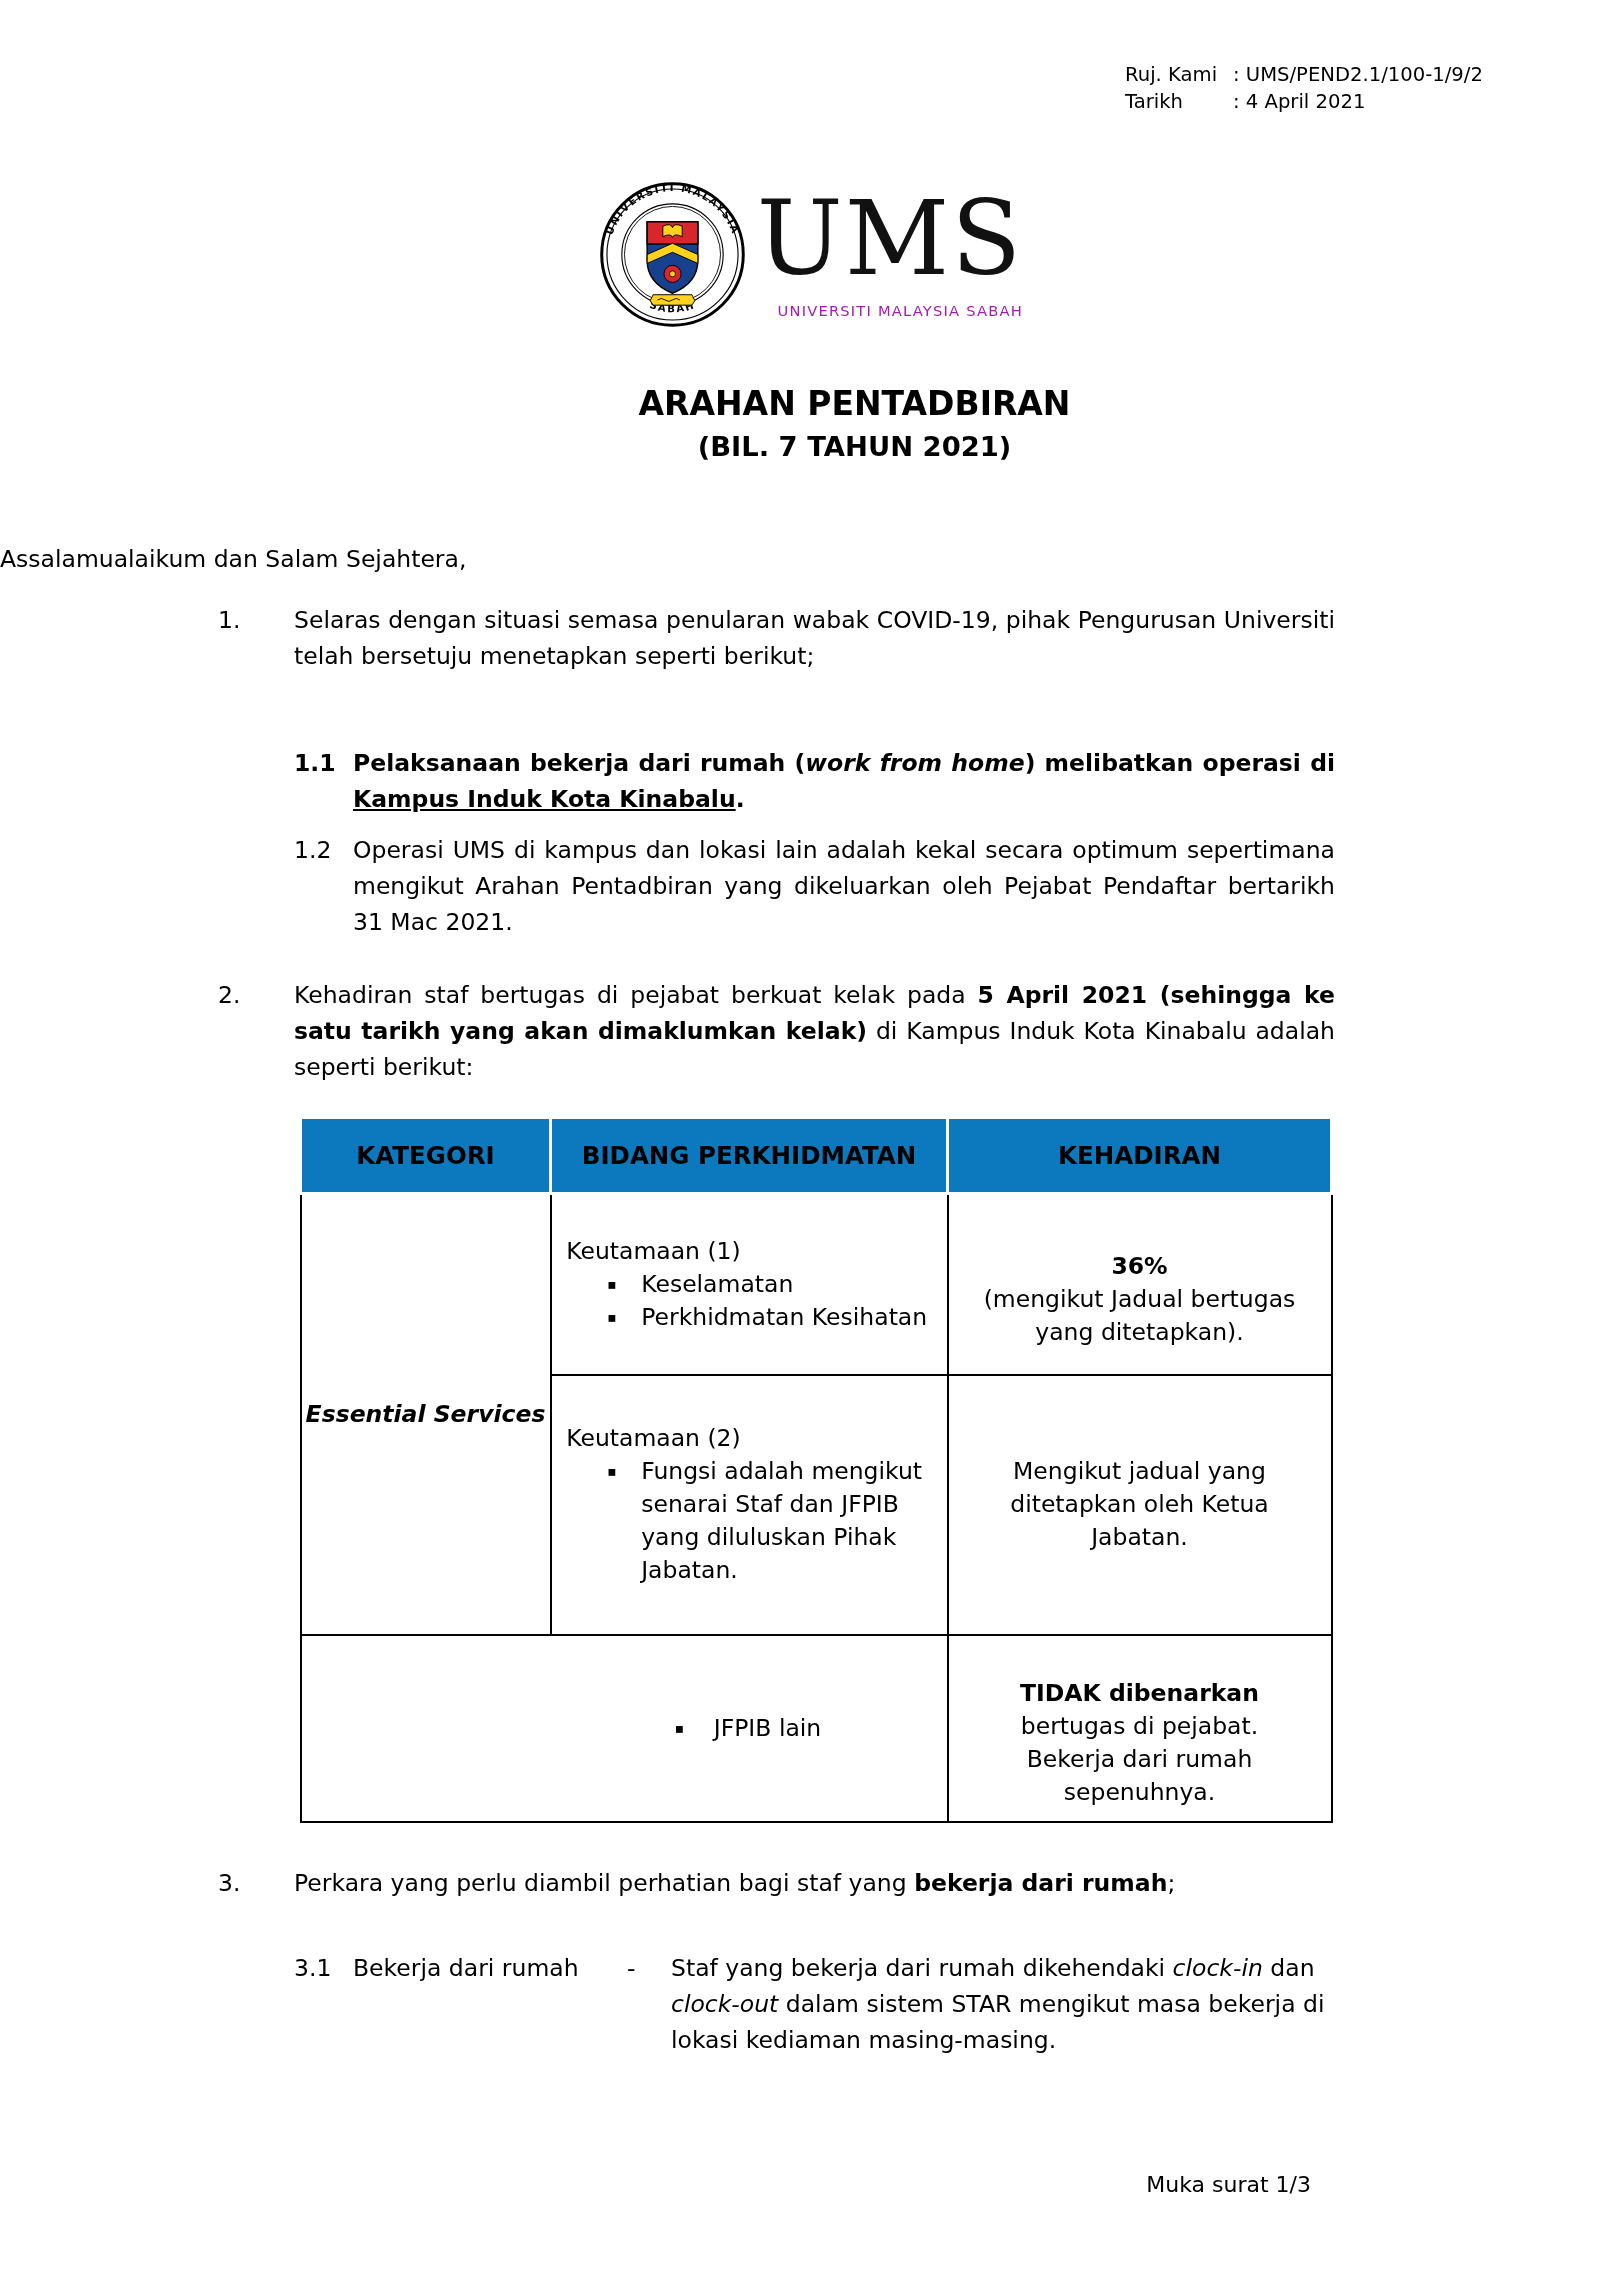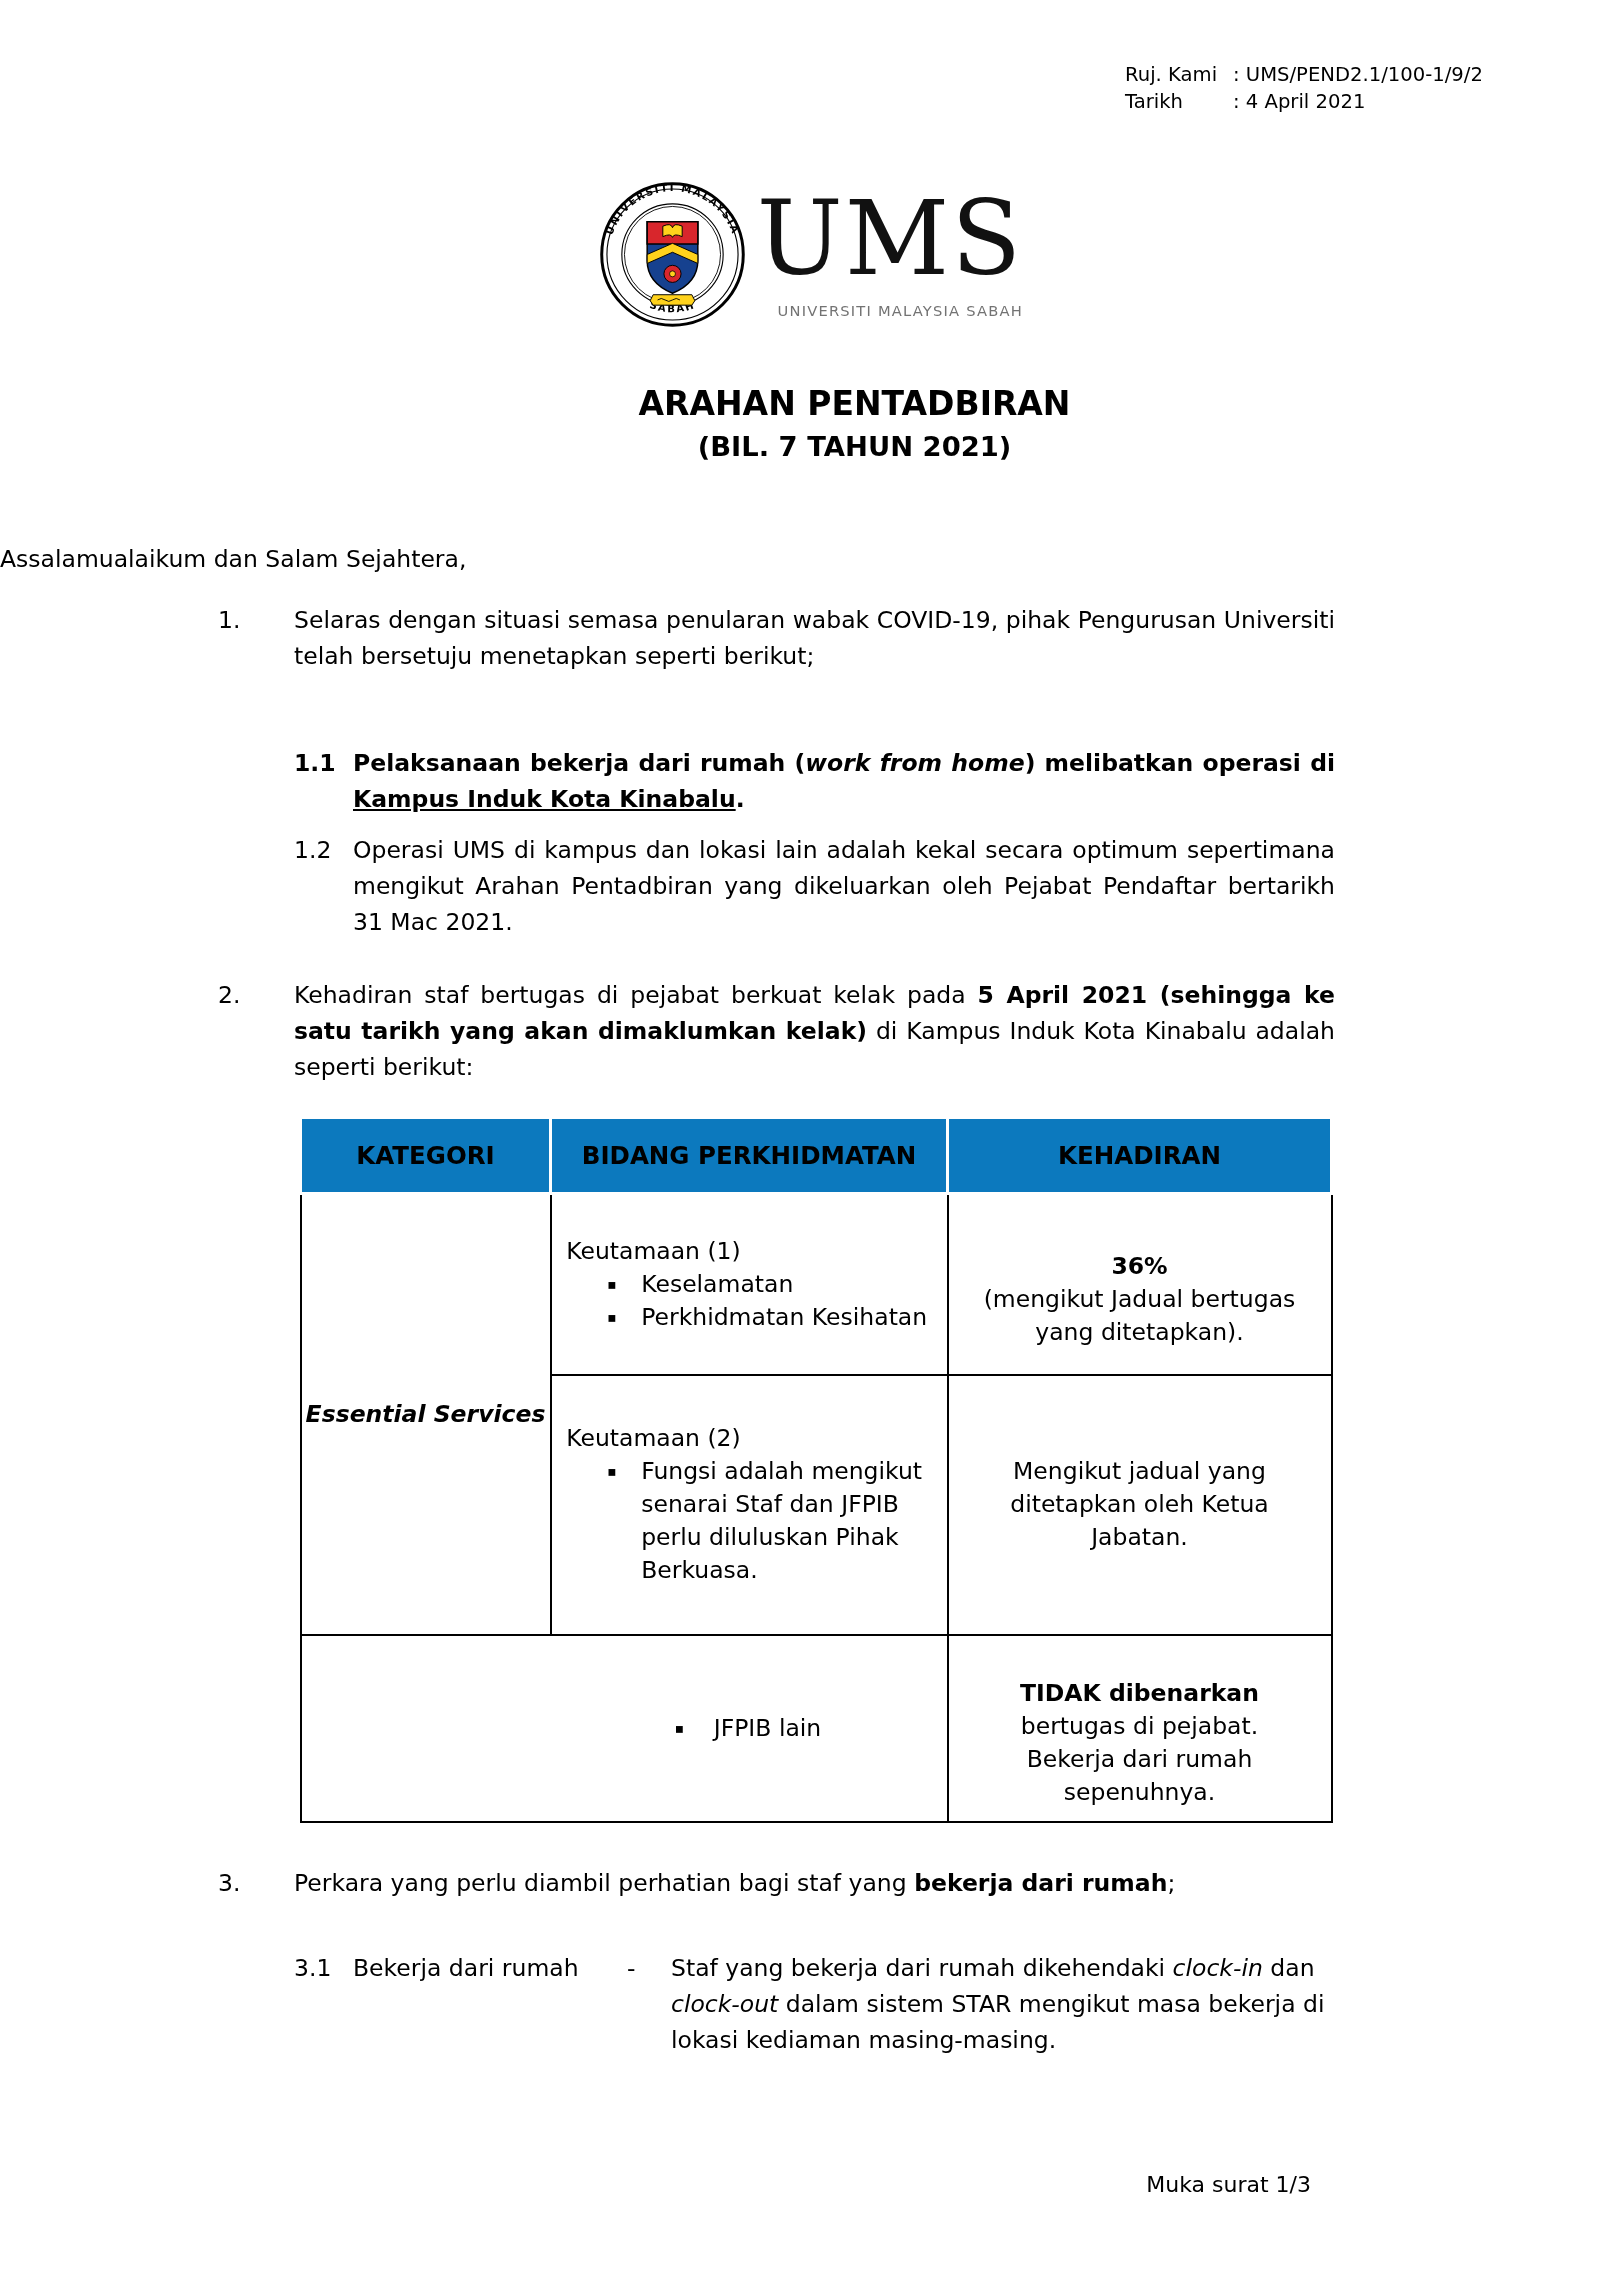--- a/index.html
+++ b/index.html
@@ -32,21 +32,21 @@
   .seal{width:149px;height:149px;flex:none;}
   .seal-text{font-size:13.5px;font-weight:bold;letter-spacing:2.5px;fill:#000;}
   .f-red{fill:var(--crest-red);}
   .f-blue{fill:var(--crest-blue);}
   .f-yellow{fill:var(--crest-yellow);}
   .wordmark{display:flex;flex-direction:column;align-items:flex-end;}
   .acronym{
     font-family:"DejaVu Serif","Liberation Serif",serif;
     font-size:102px;line-height:98px;letter-spacing:2px;color:#111;
   }
-  .uni-name{font-size:14.7px;letter-spacing:1.2px;color:#737373;margin-top:14px;white-space:nowrap;}
+  .uni-name{font-size:14.7px;letter-spacing:1.2px;color:#a21caf;margin-top:14px;white-space:nowrap;}
   
   .doc-title{position:absolute;top:384px;left:0;width:100%;text-align:center;padding-left:44px;}
   .doc-title .t1{font-size:33px;font-weight:bold;}
   .doc-title .t2{font-size:27.4px;font-weight:bold;margin-top:7.8px;}
   .greeting{position:absolute;top:545px;left:0;width:100%;text-align:left;font-size:23.5px;}
   
   .num-item{position:absolute;left:218px;width:1117px;display:flex;font-size:23.5px;line-height:36px;}
   .num-item > .num{width:76px;flex:none;}
   .sub-item{position:absolute;left:294px;width:1041px;display:flex;font-size:23.5px;line-height:36px;}
   .sub-item > .num{width:59px;flex:none;}
@@ -182,21 +182,21 @@
         <td class="kehadiran">
           <div class="bold">36%</div>
           <div>(mengikut Jadual bertugas yang ditetapkan).</div>
         </td>
       </tr>
       <tr style="height:260px">
         <td class="bidang">
           <div>Keutamaan (2)</div>
           <div class="bullet">
               <span class="mark">▪</span>
-              <span>Fungsi adalah mengikut senarai Staf dan JFPIB perlu diluluskan Pihak Berkuasa.</span>
+              <span>Fungsi adalah mengikut senarai Staf dan JFPIB yang diluluskan Pihak Jabatan.</span>
             </div>
         </td>
         <td class="kehadiran">
           <div>Mengikut jadual yang ditetapkan oleh Ketua Jabatan.</div>
         </td>
       </tr>
       <tr style="height:183px">
         <td colspan="2">
           <div class="merged-bullet">
               <span class="mark">▪</span>

